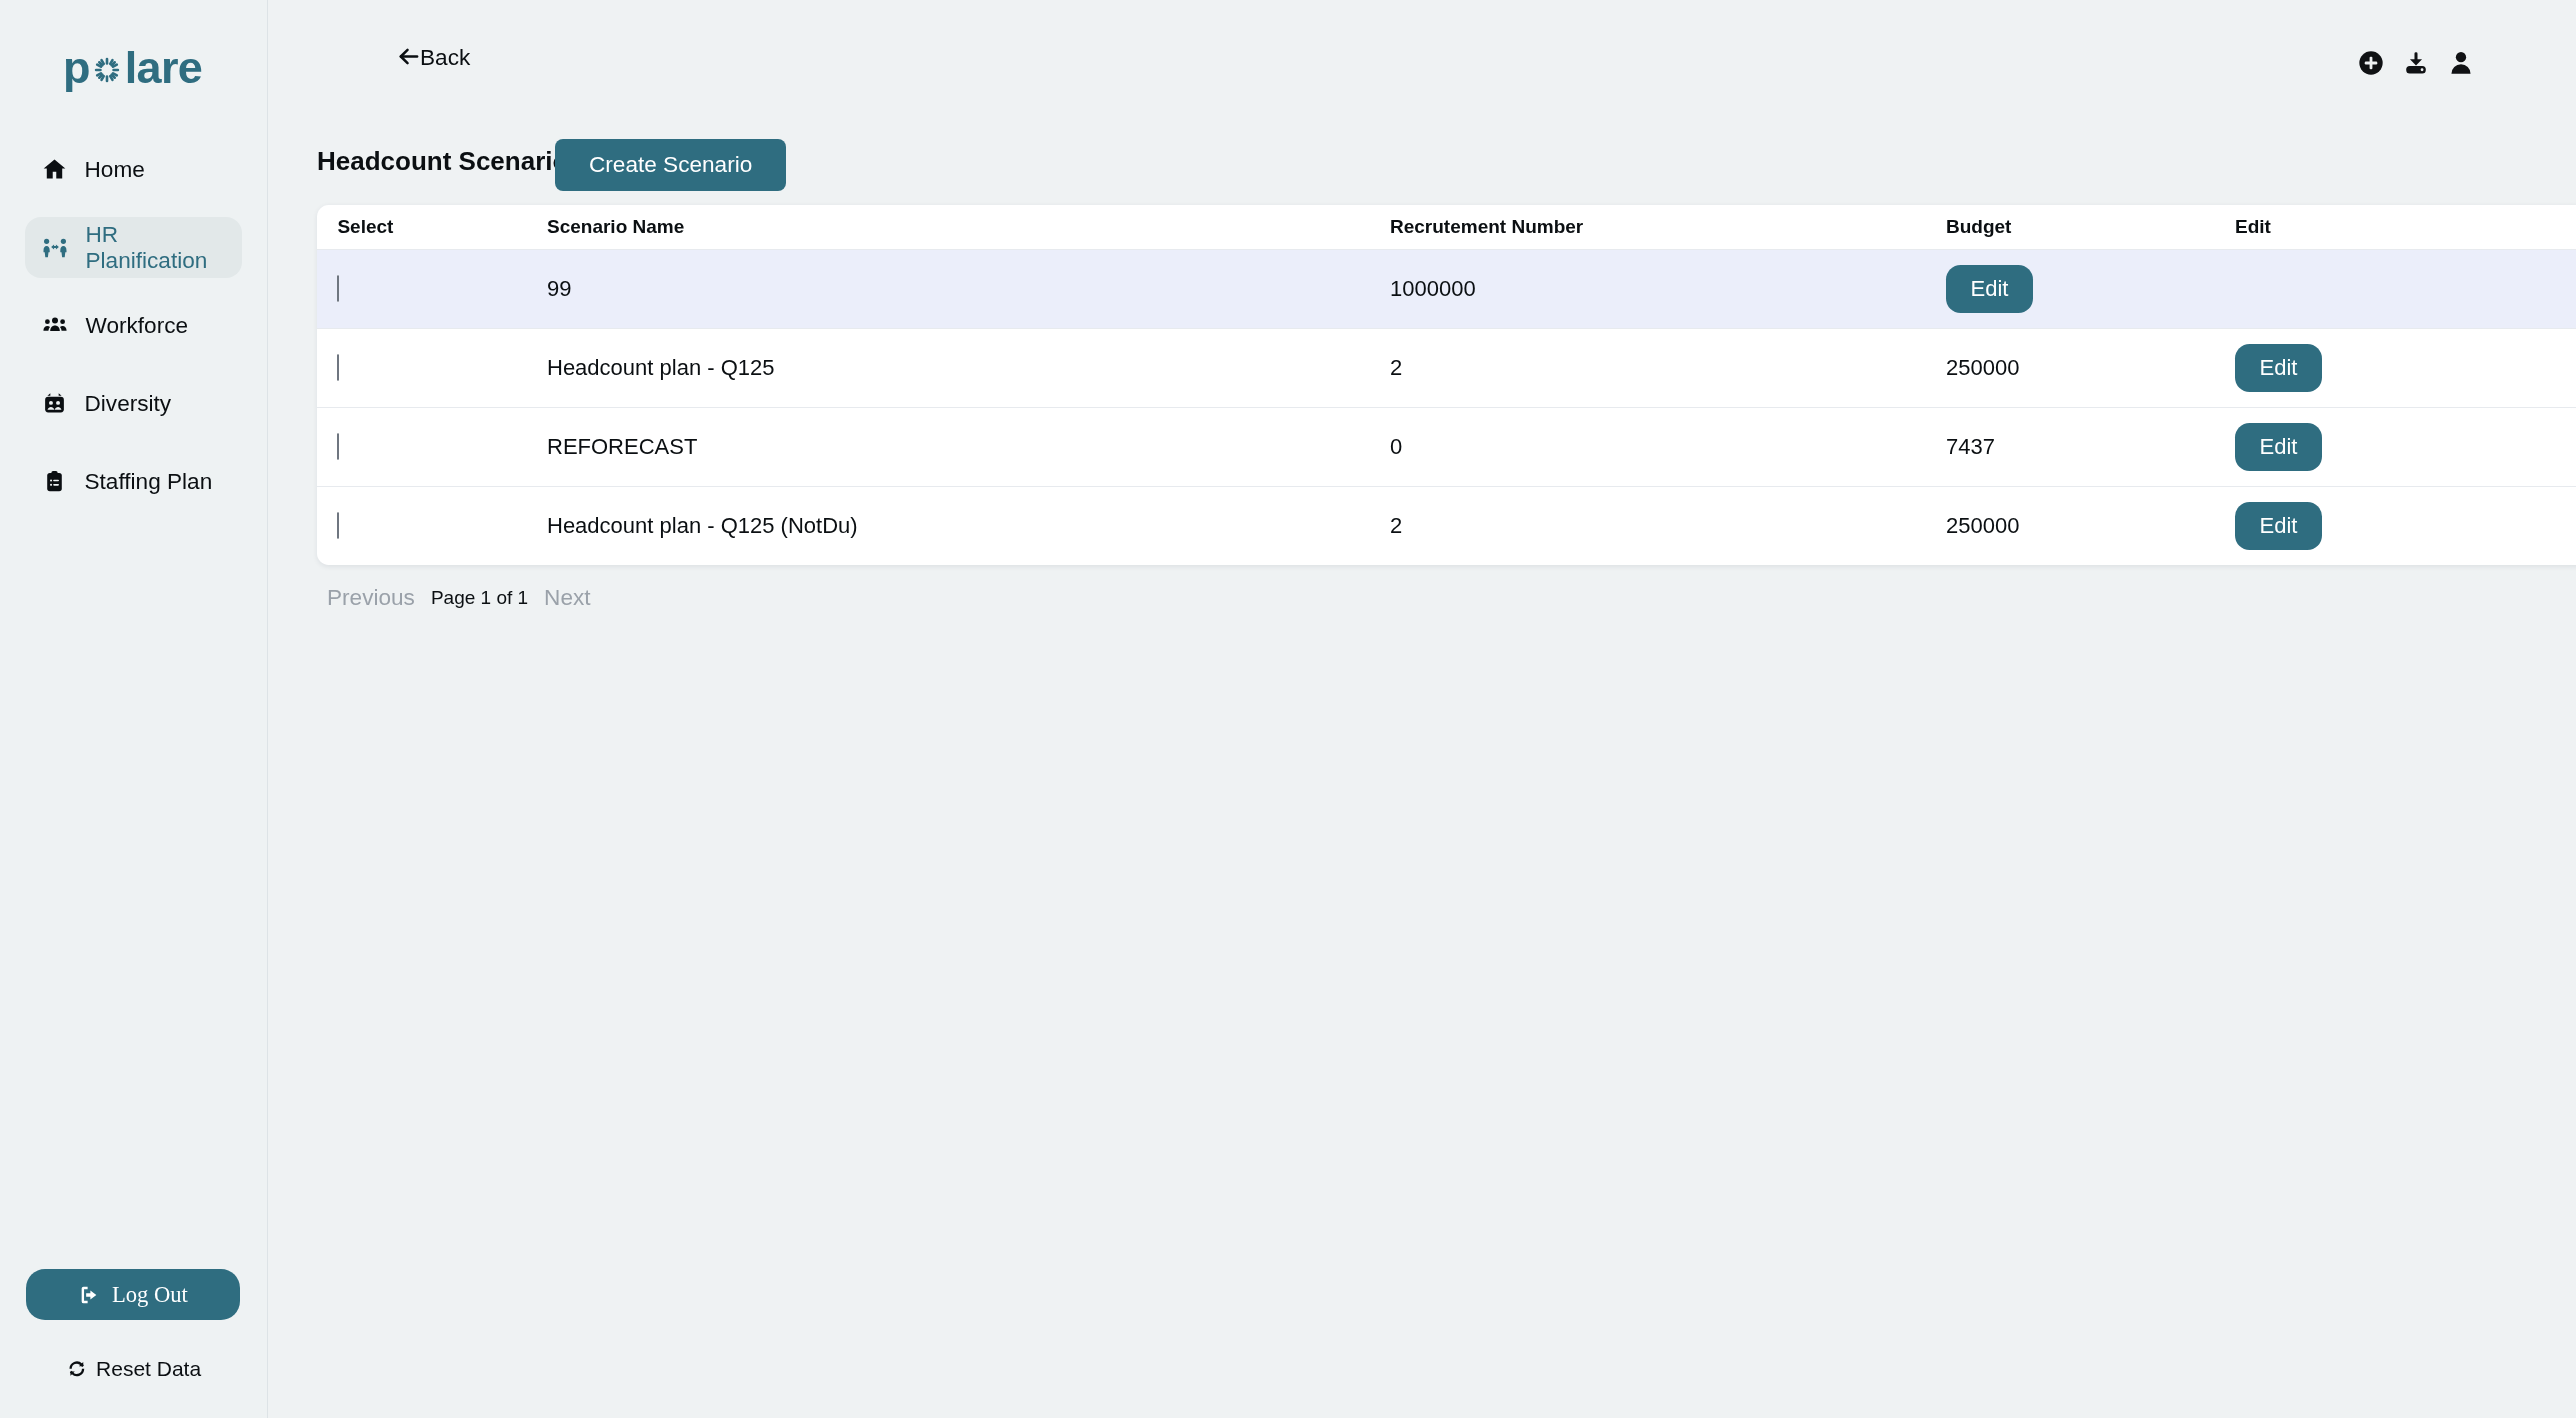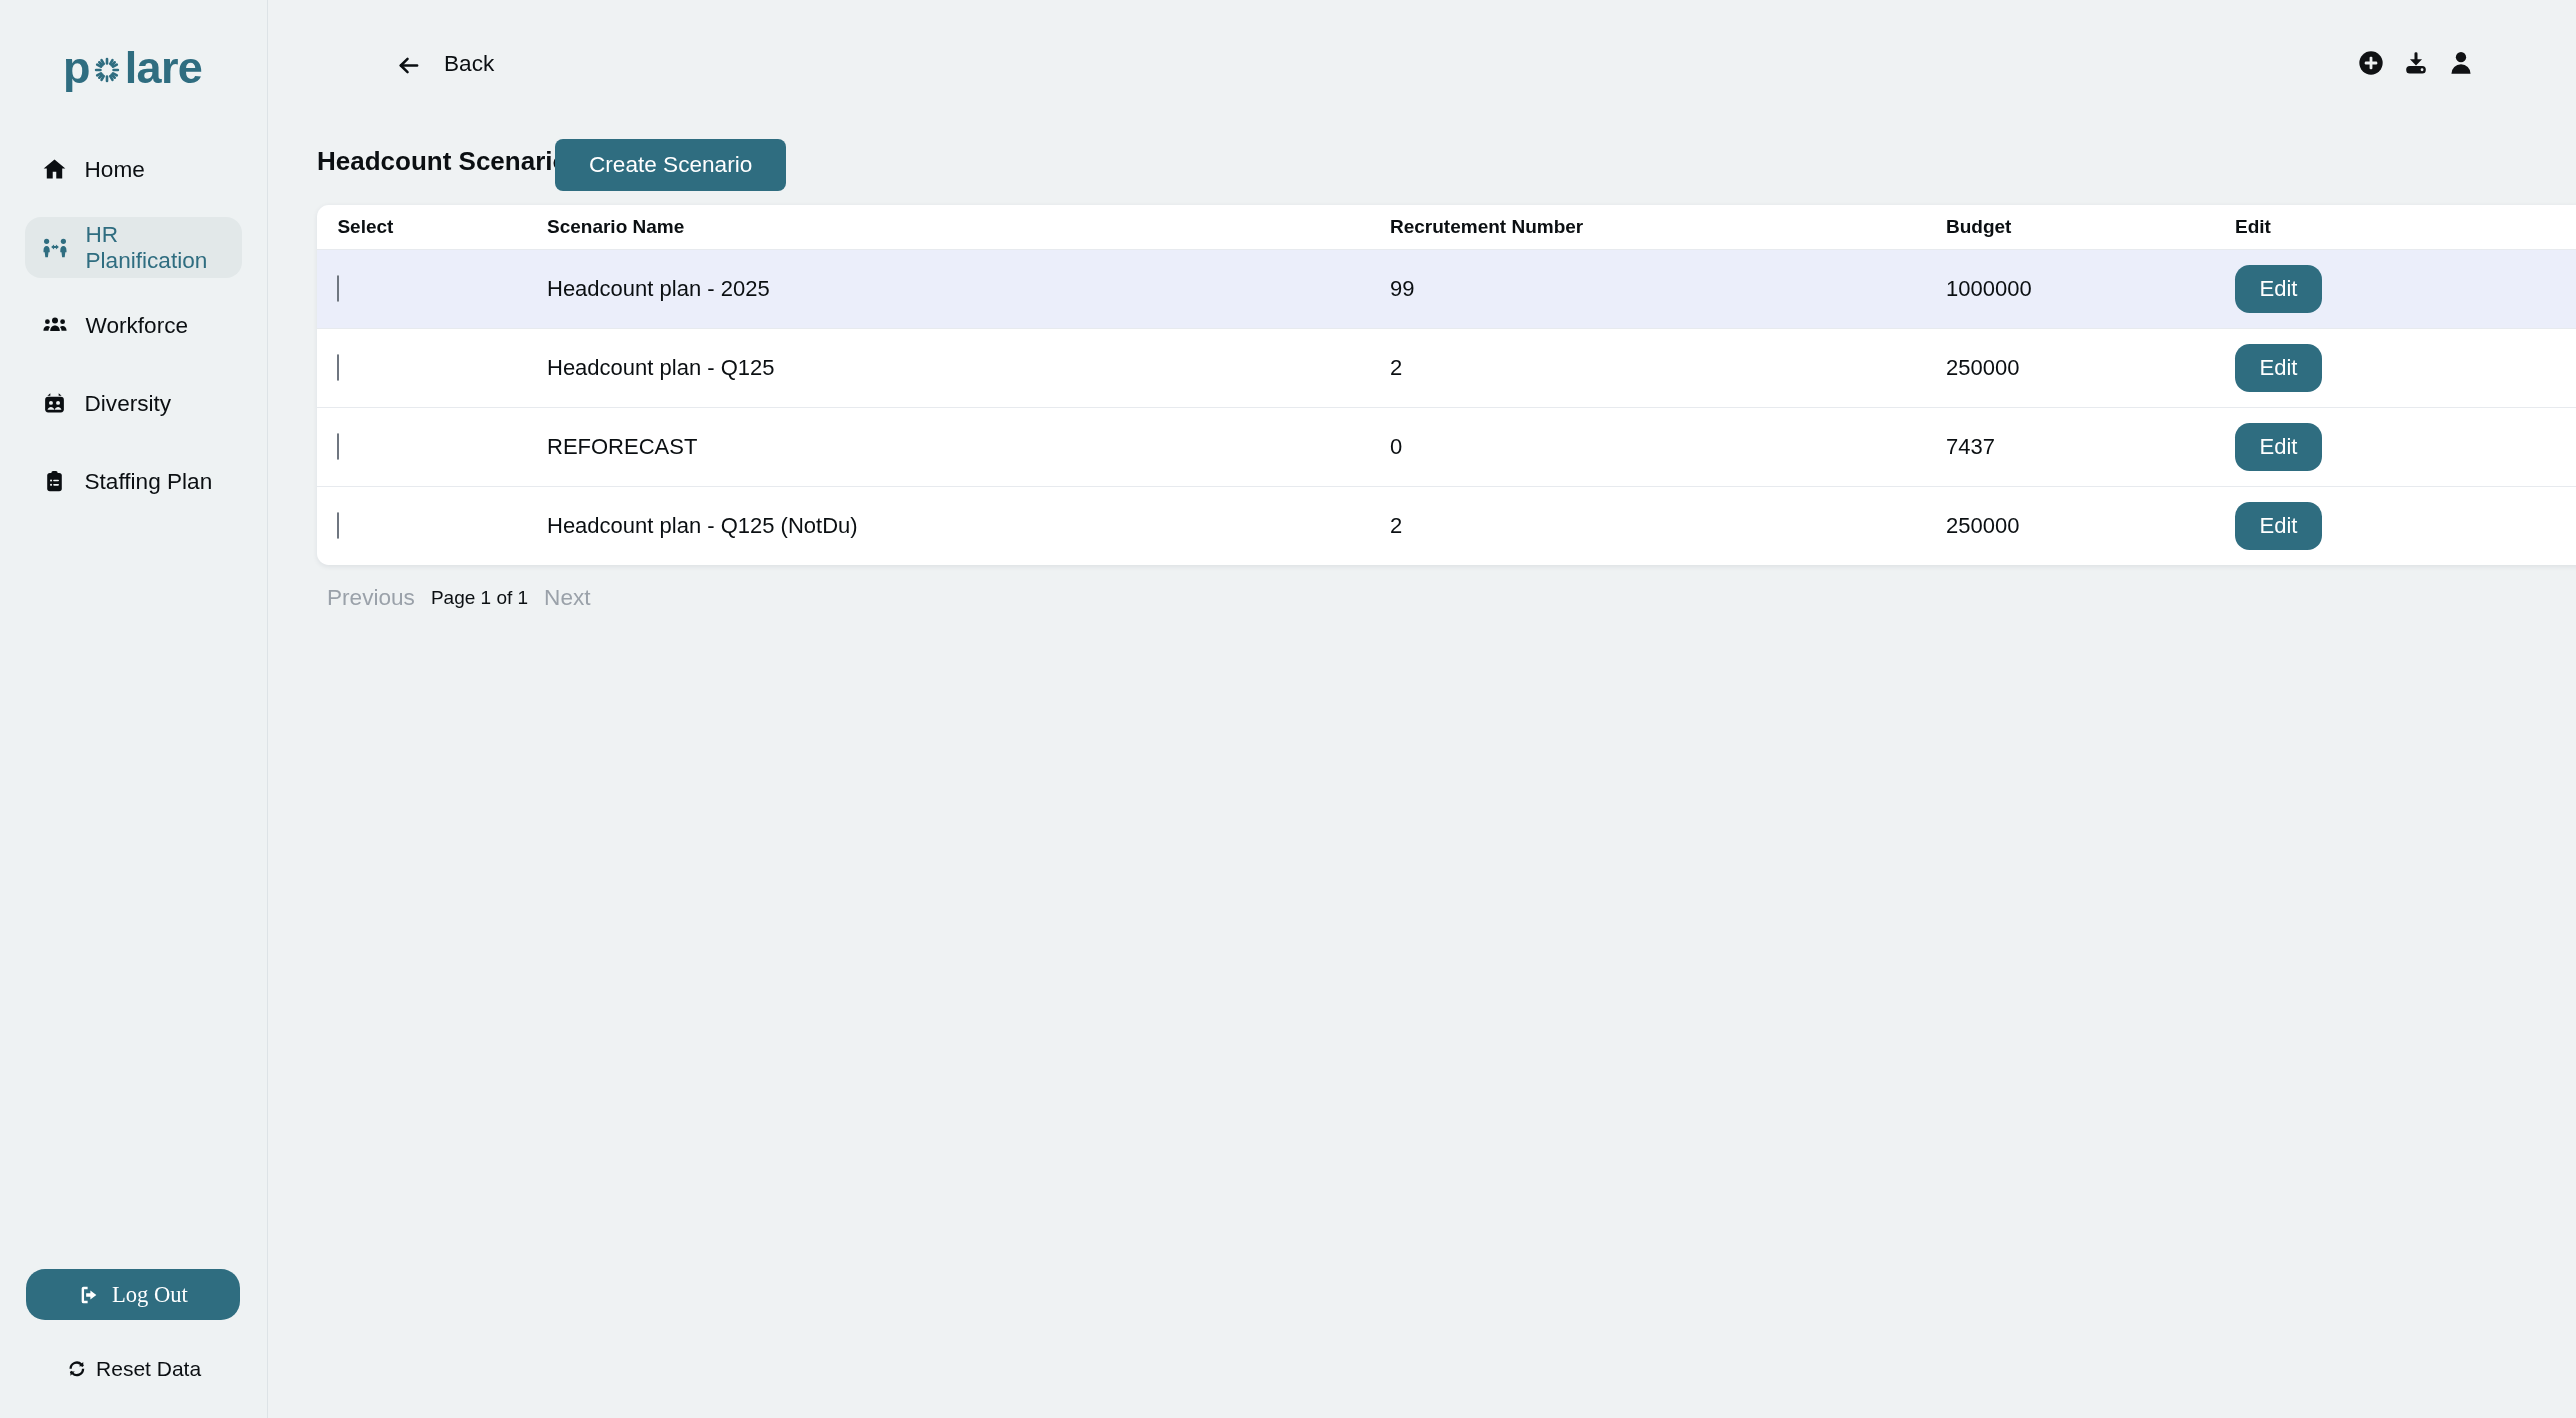--- a/index.html
+++ b/index.html
@@ -43,21 +43,21 @@
   }
   .reset-row {
     position:absolute; left:0; top:1353px; width:268px; height:32px;
     display:flex; align-items:center; justify-content:center; gap:9.5px;
     font-size:21px; cursor:pointer;
   }
 
   
   .back-link {
     position:absolute; left:397px; top:45px; height:32px;
-    display:flex; align-items:flex-end; gap:24px; font-size:22.6px; cursor:pointer;
+    display:flex; align-items:flex-start; gap:0; font-size:22.6px; cursor:pointer;
   }
   .top-actions {
     position:absolute; left:2357px; top:47px; height:32px;
     display:flex; align-items:center; gap:17px;
   }
   .top-actions .icon-btn { cursor:pointer; display:flex; align-items:center; }
 
   
   .page-title {
     position:absolute; left:317px; top:146px; font-size:26px; font-weight:700;
@@ -243,21 +243,20 @@
   <div class="t-row t-head">
     <div class="cell-select">Select</div>
     <div>Scenario Name</div>
     <div>Recrutement Number</div>
     <div>Budget</div>
     <div>Edit</div>
   </div>
 
   <div class="t-row t-body-row highlight">
     <div class="cell-select"><span class="checkbox"></span></div>
-    <div>Headcount plan - 2025</div>
     <div>99</div>
     <div>1000000</div>
     <div><button class="edit-btn">Edit</button></div>
   </div>
 
   <div class="t-row t-body-row">
     <div class="cell-select"><span class="checkbox"></span></div>
     <div>Headcount plan - Q125</div>
     <div>2</div>
     <div>250000</div>

